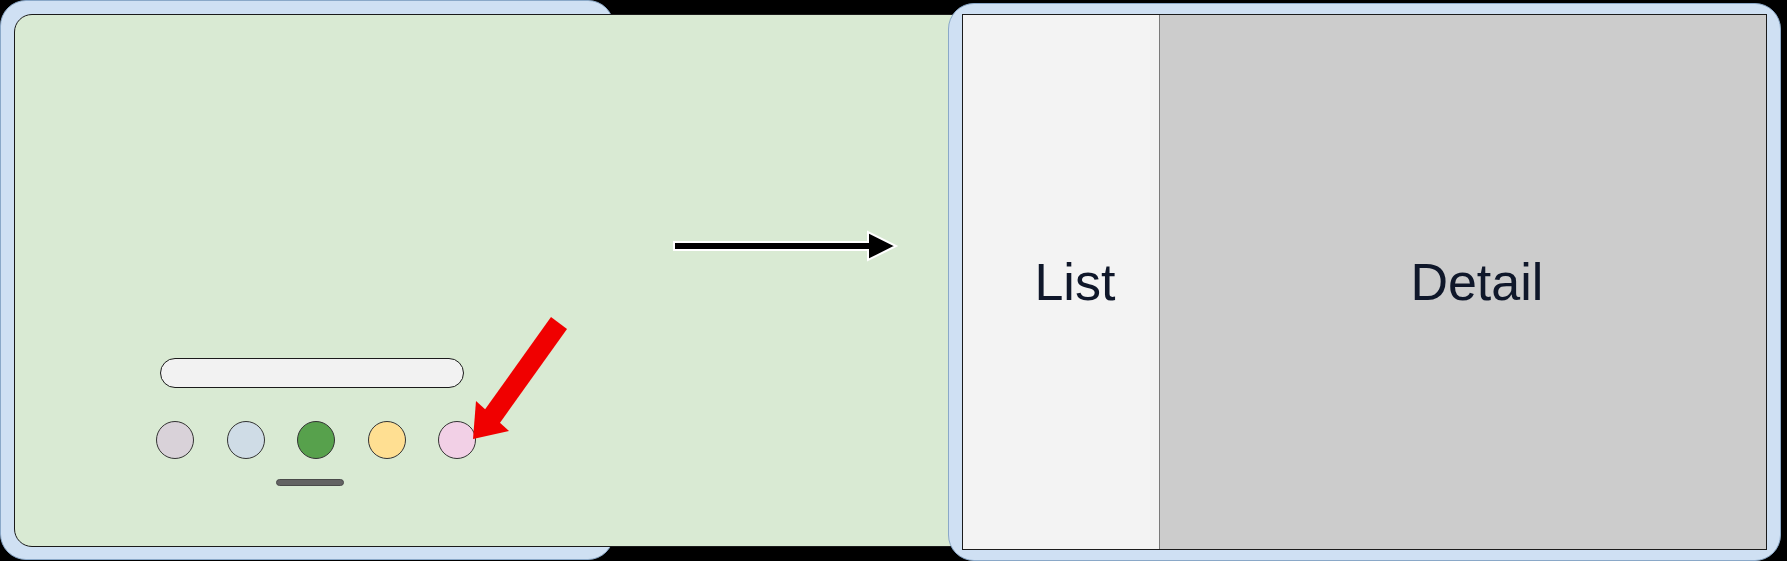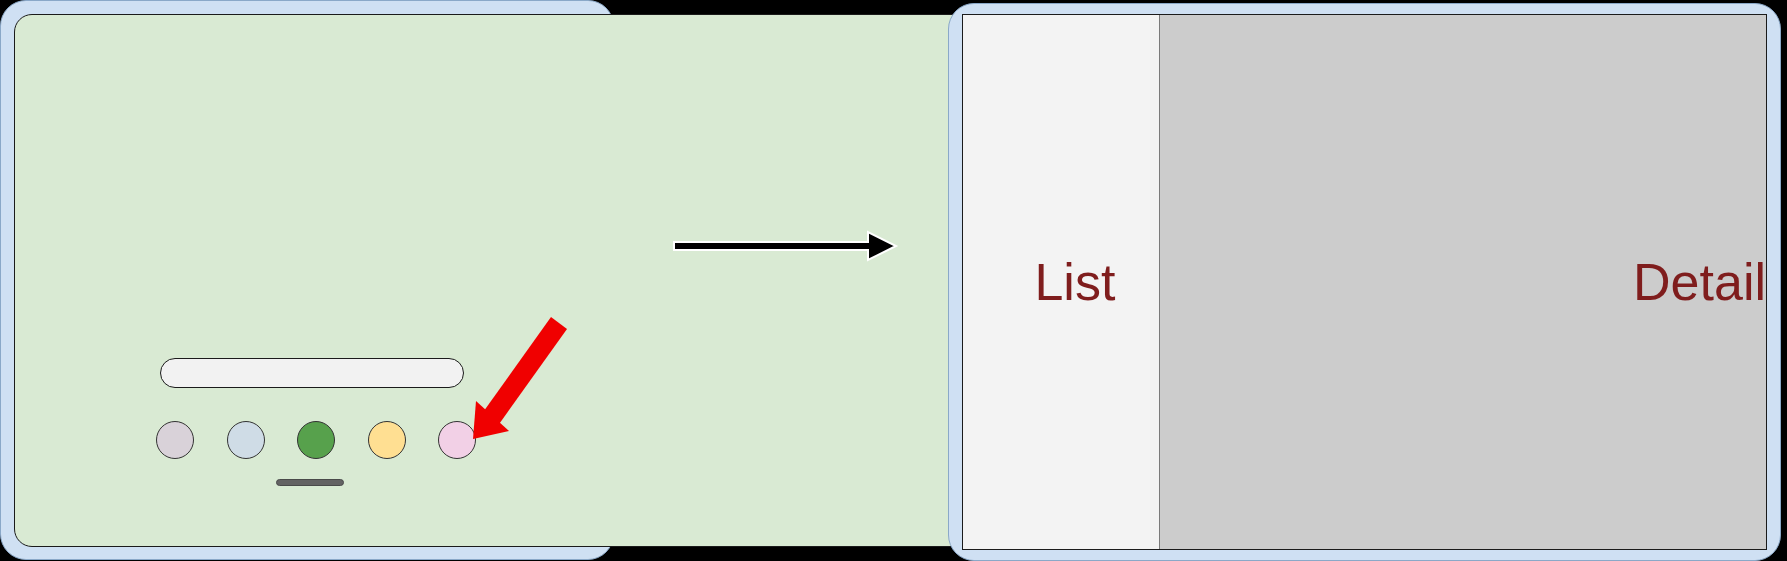--- a/index.html
+++ b/index.html
@@ -136,26 +136,26 @@
     align-items: center;
     justify-content: center;
     border-right: 1px solid #7a7a7a;
     box-sizing: border-box;
   }
   #pane-detail {
     flex: 1;
     background: #cccccc;
     display: flex;
     align-items: center;
-    justify-content: flex-end;
+    justify-content: center;
   }
   .pane-label {
     font-family: "Liberation Sans", sans-serif;
     font-size: 52px;
-    color: #7f1d1d;
+    color: #0f172a;
     line-height: 1;
     letter-spacing: 0px;
     margin-left: 28px;
   }
 </style>
 </head>
 <body>
 
 <div id="stage">
 

